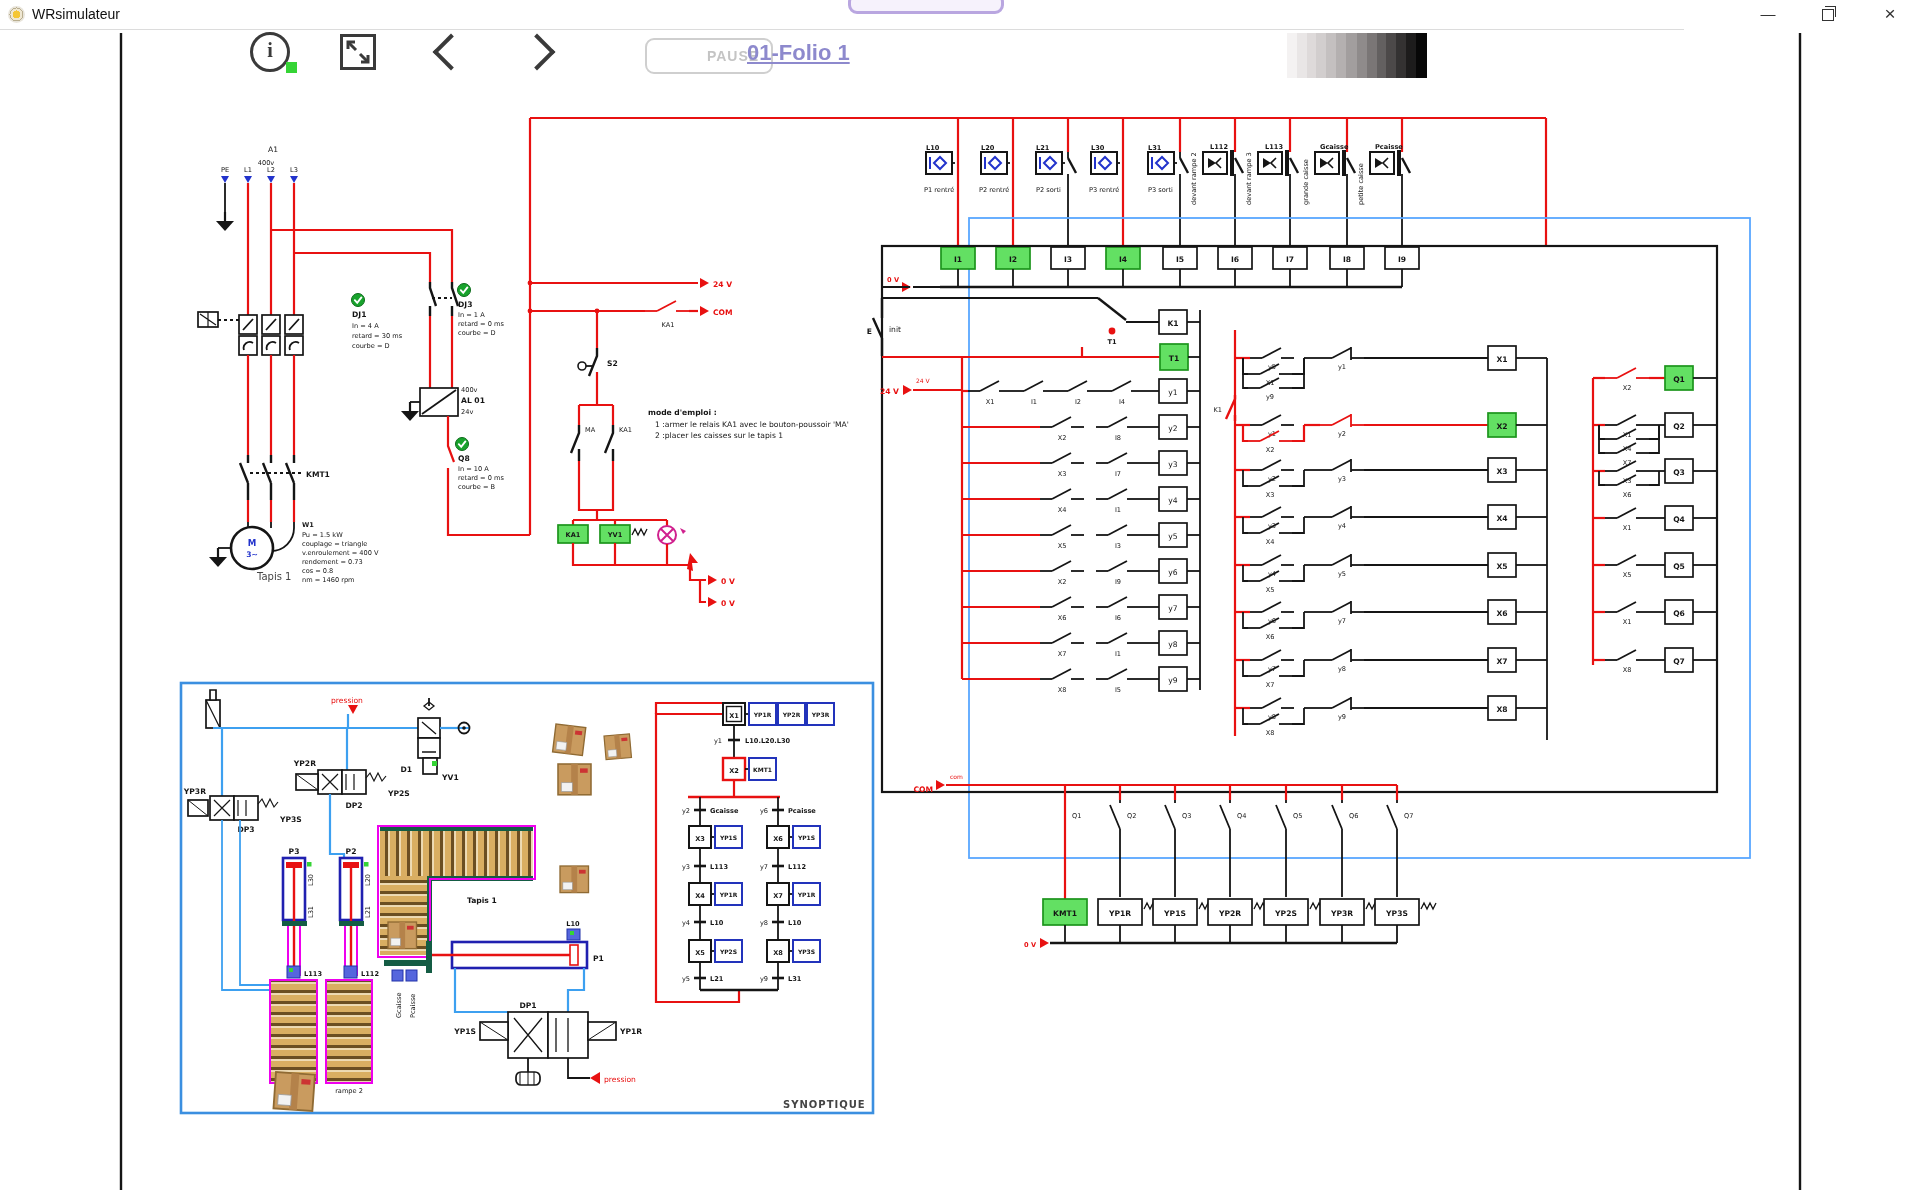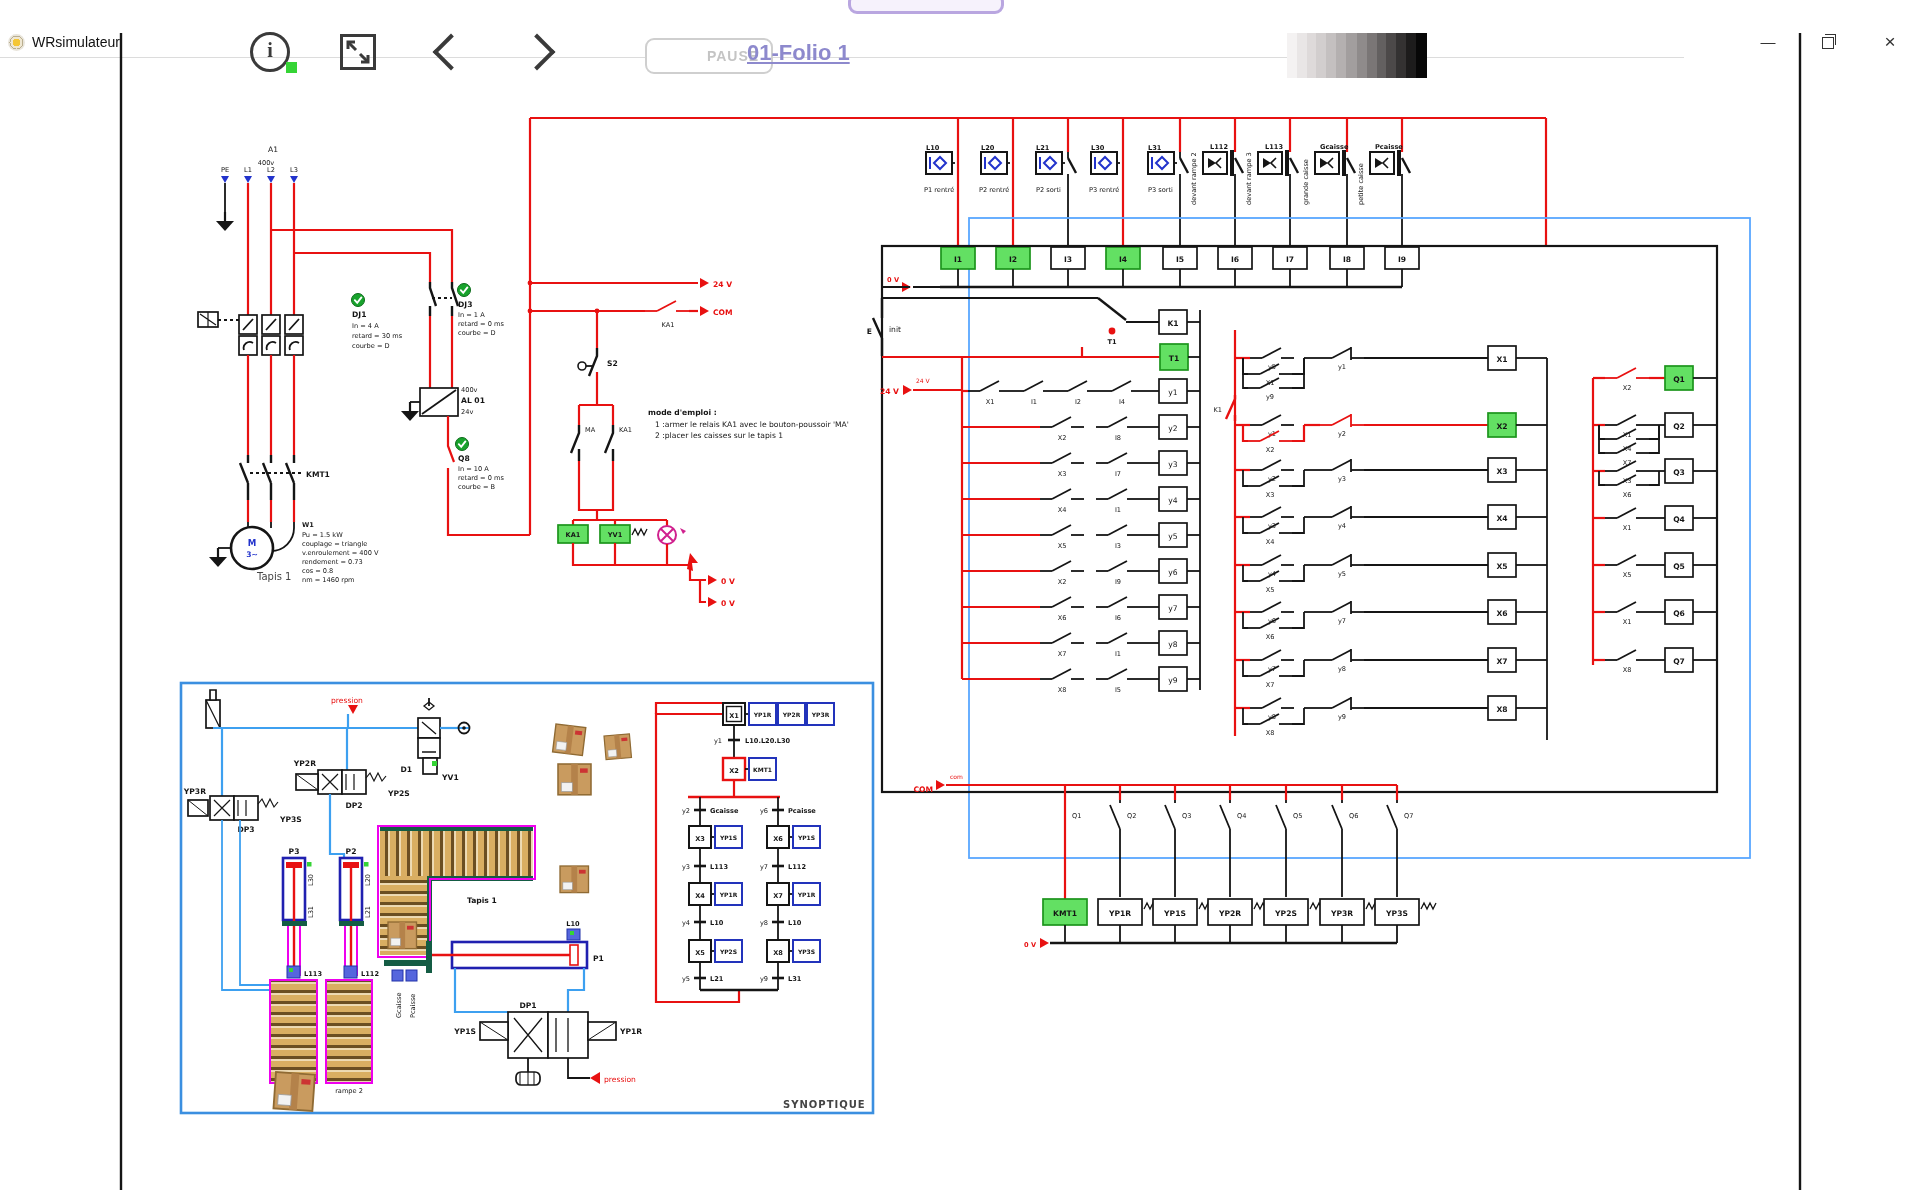--- a/index.html
+++ b/index.html
@@ -1,19 +1,19 @@
 <!DOCTYPE html>
 <html><head>
 <meta charset="utf-8">
 <style>
   html,body{margin:0;padding:0;background:#fff;width:1920px;height:1200px;overflow:hidden;
     font-family:"Liberation Sans","DejaVu Sans",sans-serif;}
   #app{position:relative;width:1920px;height:1200px;background:#fff;}
   
-  .titlebar{position:absolute;left:0;top:0;width:1684px;height:29px;background:#fff;border-bottom:1px solid #dcdcdc;margin-top:28px;}
+  .titlebar{position:absolute;left:0;top:0;width:1684px;height:29px;background:#fff;border-bottom:1px solid #dcdcdc;}
   .appicon{position:absolute;left:8px;top:6px;width:17px;height:17px;border-radius:50%;
     background:radial-gradient(circle at 50% 50%, #f4c636 0 4px, #efe7d2 4px 6px, #b9ae8f 6px 7px, #e8e4da 7px);}
   .apptitle{position:absolute;left:32px;top:6px;font-size:14px;color:#111;}
   .wctl{position:absolute;top:0;width:44px;height:28px;text-align:center;line-height:28px;font-size:15px;color:#333;cursor:default;}
   .wctl-restore span{display:inline-block;width:10px;height:10px;border:1.4px solid #333;margin-top:9px;position:relative;}
   .wctl-restore span:before{content:"";position:absolute;left:2px;top:-4px;width:10px;height:10px;border:1.4px solid #333;border-bottom:none;border-left:none;}
   
   .tb{position:absolute;}
   .icon-info{left:250px;top:32px;width:34px;height:34px;border:3px solid #3a3a3a;border-radius:50%;text-align:center;line-height:30px;font-weight:bold;font-size:20px;color:#3a3a3a;font-family:"Liberation Serif",serif;}
   .info-dot{position:absolute;left:286px;top:62px;width:11px;height:11px;background:#35d435;}

